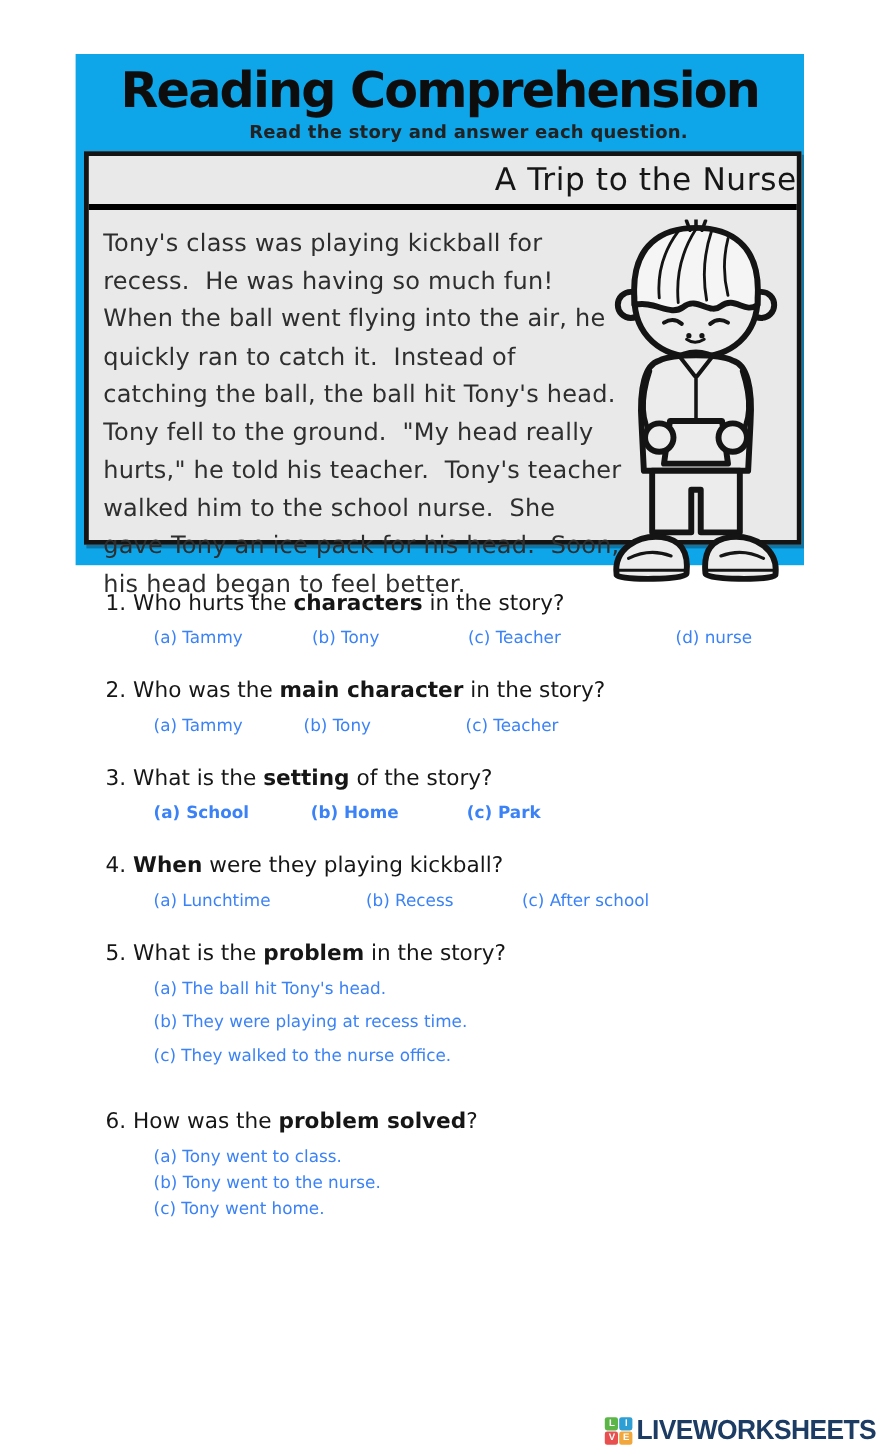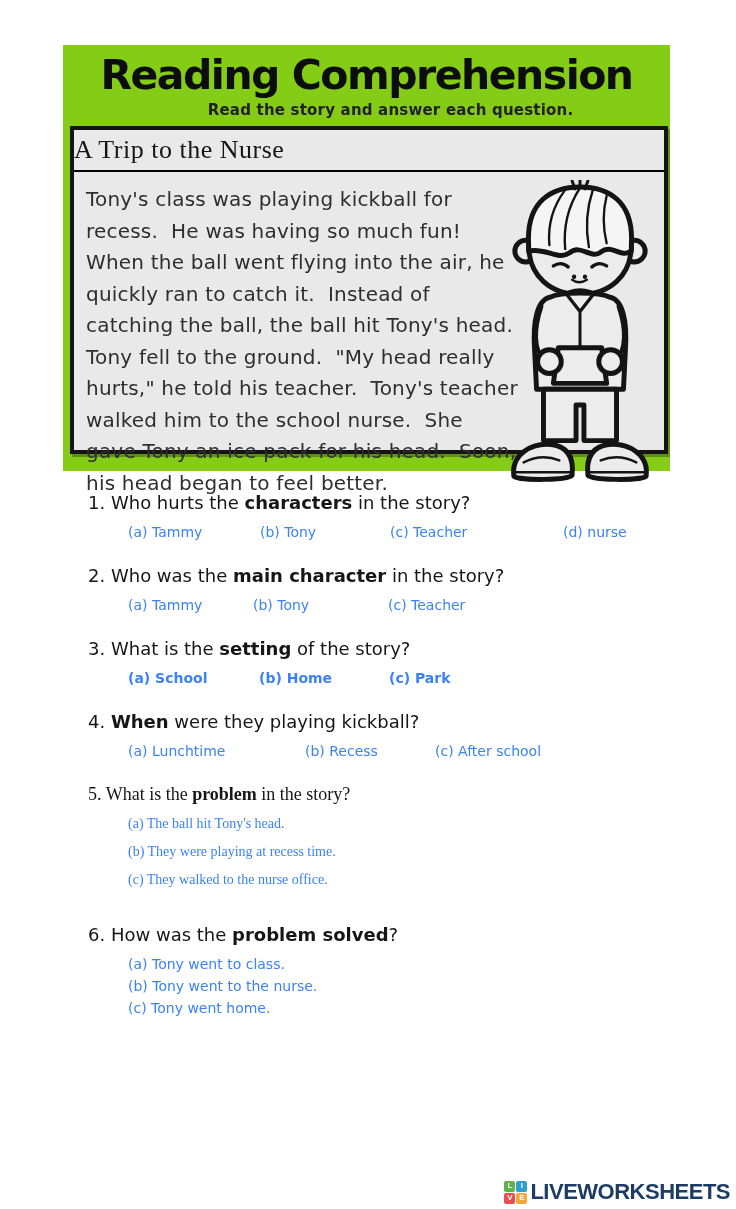--- a/index.html
+++ b/index.html
@@ -4,40 +4,40 @@
 <style>
   html,body{margin:0;padding:0;}
   body{
     width:736px;height:1209px;position:relative;background:#ffffff;
     font-family:"DejaVu Sans","Liberation Sans",sans-serif;color:#1c1c1c;
     overflow:hidden;
   }
   
   .band{
     position:absolute;left:63px;top:45px;width:607px;height:426px;
-    background:#84cc16;
+    background:#0ea5e9;
   }
   .page-title{
     text-align:center;margin-top:6px;
     font-size:41px;font-weight:800;letter-spacing:-1.5px;color:#0d0d0d;
     font-family:"DejaVu Sans","Liberation Sans",sans-serif;
   }
   .page-subtitle{
     text-align:center;margin-top:2px;
     font-size:15px;font-weight:600;color:#222;letter-spacing:.2px;margin-left:48px;
   }
   
   .story-box{
     position:absolute;left:7px;top:81px;width:590px;height:320px;
     border:4px solid #141414;background:#e9e9e9;
     box-shadow:2px 3px 0 rgba(0,0,0,.28);
   }
   .story-title-bar{
-    height:40px;border-bottom:2px solid #000000;
-    display:flex;align-items:center;justify-content:flex-start;font-family:Liberation Serif, serif;
+    height:40px;border-bottom:5px solid #000000;
+    display:flex;align-items:center;justify-content:flex-end;
   }
   .story-title{
     font-size:26px;font-weight:400;color:#161616;letter-spacing:.5px;
   }
   .story-body{position:relative;height:271px;}
   .story-text{
     position:absolute;left:12px;top:12px;width:432px;
     font-size:20px;line-height:31.5px;color:#2e2e2e;letter-spacing:.2px;
     white-space:pre-wrap;
   }
@@ -47,21 +47,21 @@
   .q-block{margin-bottom:25px;}
   .q-line{font-size:18px;color:#161616;margin-bottom:11px;}
   .q-line .b{font-weight:bold;}
   .opts{padding-left:40px;font-size:14px;color:#3b82f6;}
   .opts-grid{display:grid;}
   .opts-grid-1{grid-template-columns:132px 130px 173px auto;}
   .opts-grid-2{grid-template-columns:125px 135px auto;}
   .opts-grid-3{grid-template-columns:131px 130px auto;font-weight:bold;}
   .opts-grid-4{grid-template-columns:177px 130px auto;}
   .opts-list .opt{display:block;margin-bottom:12px;}
-  .q-block-5{margin-bottom:36px;font-family:Liberation Serif, serif;}
+  .q-block-5{margin-bottom:36px;}
   .q-block-6 .opt{margin-bottom:6px;}
   .opt{cursor:pointer;}
   
   .footer-logo{
     position:absolute;right:6px;bottom:4px;
     display:flex;align-items:center;gap:2px;
   }
   .logo-grid{
     display:grid;grid-template-columns:11px 11px;grid-template-rows:11px 11px;
     gap:1px;margin-right:1px;

